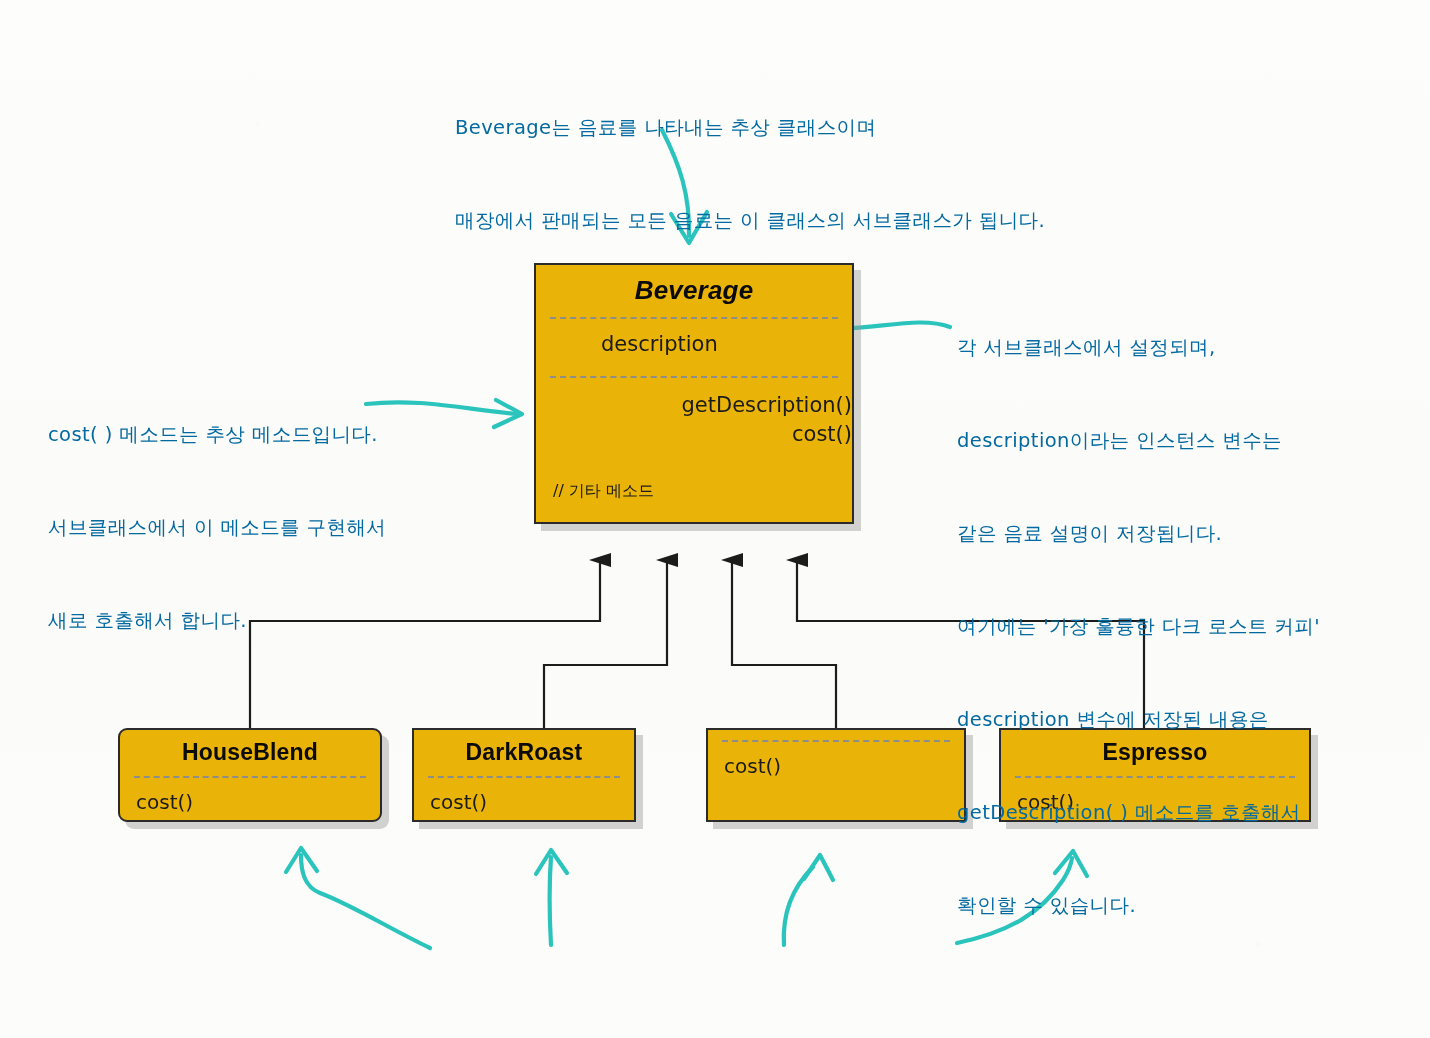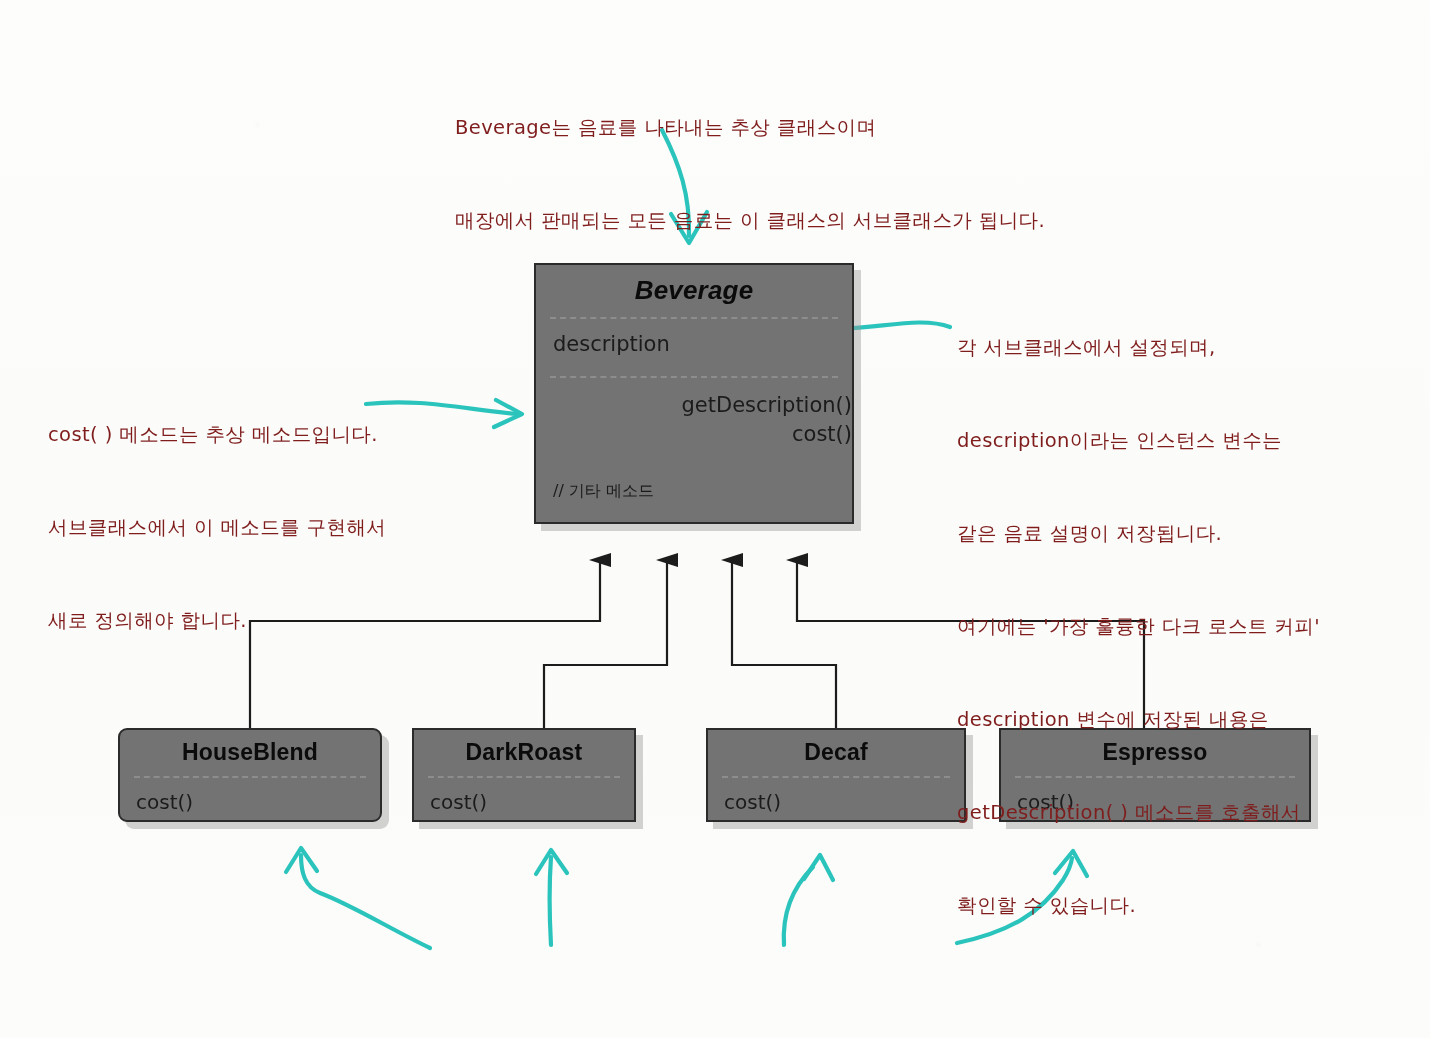--- a/index.html
+++ b/index.html
@@ -30,21 +30,21 @@
     position: absolute;
     left: 0; top: 0;
     width: 1430px;
     height: 1038px;
     pointer-events: none;
   }
 
   
   .uml-box {
     position: absolute;
-    background: #737373;
+    background: #eab308;
     border: 2px solid #2b2b2b;
     box-shadow: 7px 7px 0 rgba(150,150,150,0.42);
     box-sizing: border-box;
   }
   .uml-title {
     text-align: center;
     font-weight: bold;
     color: #0b0b0b;
     letter-spacing: 0.2px;
   }
@@ -57,41 +57,41 @@
   .uml-row {
     color: #1b1b1b;
     font-family: "DejaVu Sans", sans-serif;
     white-space: nowrap;
   }
 
   
   #box-beverage { left: 534px; top: 263px; width: 320px; height: 261px; }
   #box-beverage .uml-title { font-size: 26px; padding-top: 10px; }
   #box-beverage .d1 { margin-top: 11px; }
-  #box-beverage .attr { font-size: 21px; padding: 13px 0 0 17px; }
+  #box-beverage .attr { font-size: 21px; padding: 13px 0 0 17px; margin-left: 48px; }
   #box-beverage .d2 { margin-top: 20px; }
   #box-beverage .ops { padding: 13px 0 0 17px; }
   #box-beverage .ops .uml-row { font-size: 21px; line-height: 29px; text-align: right; }
   #box-beverage .note { font-size: 16px; padding: 32px 0 0 17px; color: #1b1b1b; }
 
   
   .sub-box { height: 94px; }
   .sub-box .uml-title { font-size: 23px; padding-top: 9px; }
   .sub-box .uml-divider { margin-top: 10px; }
   .sub-box .uml-row { font-size: 20px; padding: 12px 0 0 16px; }
 
   #box-houseblend { left: 118px; top: 728px; width: 264px; border-radius: 9px; }
   #box-darkroast  { left: 412px; top: 728px; width: 224px; }
   #box-decaf      { left: 706px; top: 728px; width: 260px; }
   #box-espresso   { left: 999px; top: 728px; width: 312px; }
 
   
   .note-text {
     position: absolute;
-    color: #7f1d1d;
+    color: #0369a1;
     font-family: "DejaVu Sans", sans-serif;
     font-size: 19.5px;
     line-height: 31px;
     letter-spacing: 0.4px;
     white-space: pre;
   }
   #note-top    { left: 455px; top: 50px; }
   #note-left   { left: 48px;  top: 357px; }
   #note-right  { left: 957px; top: 270px; }
   #note-bottom { left: 352px; top: 973px; }
@@ -176,40 +176,39 @@
     <div class="uml-row">cost()</div>
   </div>
 
   <div class="uml-box sub-box" id="box-darkroast">
     <div class="uml-title">DarkRoast</div>
     <div class="uml-divider"></div>
     <div class="uml-row">cost()</div>
   </div>
 
   <div class="uml-box sub-box" id="box-decaf">
-    <div class="uml-title">Decaf</div>
     <div class="uml-divider"></div>
     <div class="uml-row">cost()</div>
   </div>
 
   <div class="uml-box sub-box" id="box-espresso">
     <div class="uml-title">Espresso</div>
     <div class="uml-divider"></div>
     <div class="uml-row">cost()</div>
   </div>
 
   <div class="note-text" id="note-top">
     <div>Beverage는 음료를 나타내는 추상 클래스이며</div>
     <div>매장에서 판매되는 모든 음료는 이 클래스의 서브클래스가 됩니다.</div>
   </div>
 
   <div class="note-text" id="note-left">
     <div>cost( ) 메소드는 추상 메소드입니다.</div>
     <div>서브클래스에서 이 메소드를 구현해서</div>
-    <div>새로 정의해야 합니다.</div>
+    <div>새로 호출해서 합니다.</div>
   </div>
 
   <div class="note-text" id="note-right">
     <div>각 서브클래스에서 설정되며,</div>
     <div>description이라는 인스턴스 변수는</div>
     <div>같은 음료 설명이 저장됩니다.</div>
     <div>여기에는 '가장 훌륭한 다크 로스트 커피'</div>
     <div>description 변수에 저장된 내용은</div>
     <div>getDescription( ) 메소드를 호출해서</div>
     <div>확인할 수 있습니다.</div>

